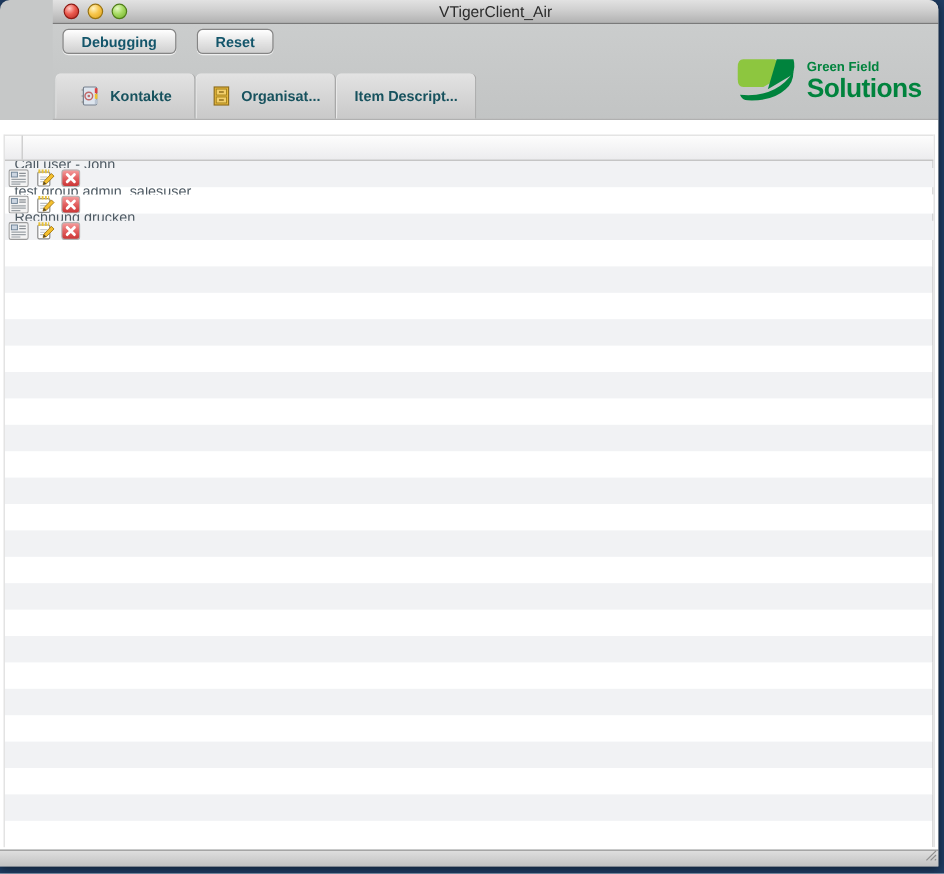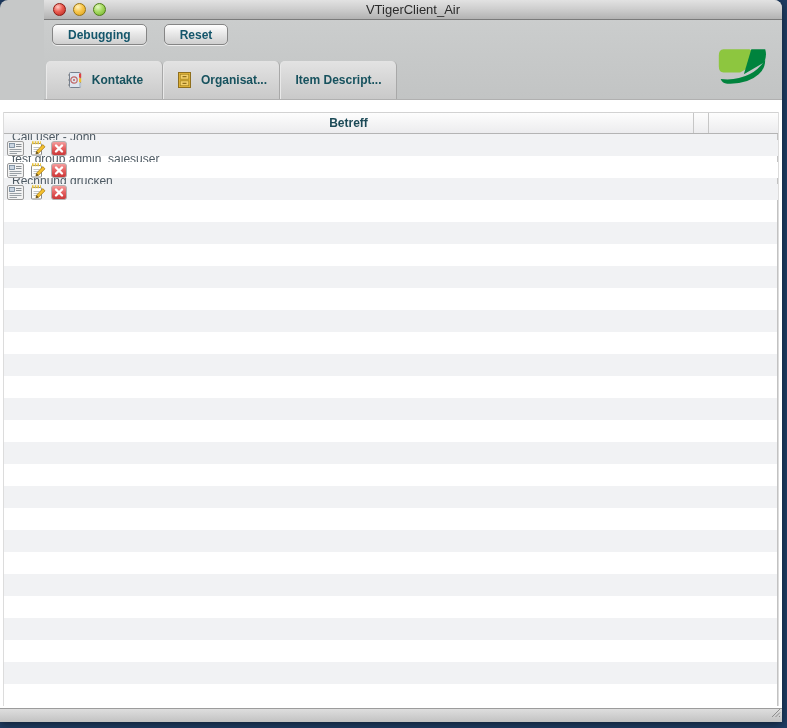--- a/index.html
+++ b/index.html
@@ -136,20 +136,24 @@
       <button class="aqua-btn">Reset</button>
     </div>
 
     <div class="logo">
       <span>
         <svg width="52" height="40" viewBox="0 0 56 42">
           <path d="M8 3 L36 3 L52 13 L26 28 L8 28 Q3 28 3 21 L3 10 Q3 3 8 3 Z" fill="#8dc63f"></path>
           <path d="M38 3 L53 3 Q55 10 52 17 L30 30 Z" fill="#00833d"></path>
           <path d="M5 35 Q22 37 36 30 Q47 24 53 14 Q53 24 46 30 Q34 41 12 40 Q7 40 5 35 Z" fill="#00833d"></path>
         </svg>
+      </span>
+      <span class="logo-text">
+        <span class="logo-tagline">Green Field</span>
+        <span class="logo-name">Solutions</span>
       </span>
     </div>
 
     <div class="tabstrip">
 
       <div class="tab">
         <span class="tabicon">
           <svg width="18" height="18" viewBox="0 0 18 18">
             <rect x="3.5" y="1.5" width="11" height="15" rx="1" fill="#dde5ee" stroke="#76808e"></rect>
             <rect x="13" y="2.5" width="2.2" height="4.2" fill="#e04040"></rect>
@@ -181,21 +185,20 @@
 
       <div class="tab">
         <span>Item Descript...</span>
       </div>
     </div>
   </div>
 
   <div class="content">
     <div class="datatable">
       <div class="thead">
-        <div class="th-betreff">Betreff</div>
         <div class="th-mid"></div>
         <div class="th-actions"></div>
       </div>
       <div class="tbody">
           <div class="row stripe">
     <div class="row-subject">Call user - John</div>
     <div class="row-actions">
       <span class="iconbtn">
         <svg width="17" height="15" viewBox="0 0 17 15">
           <rect x="0.5" y="0.5" width="16" height="14" rx="1.5" fill="#f3f3f3" stroke="#9b9b9b"></rect>

